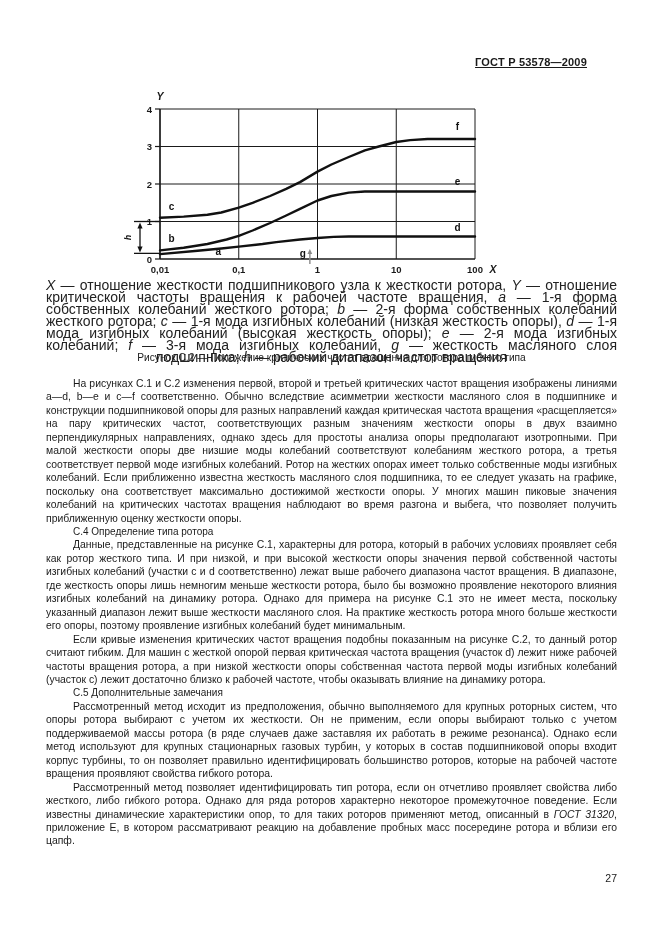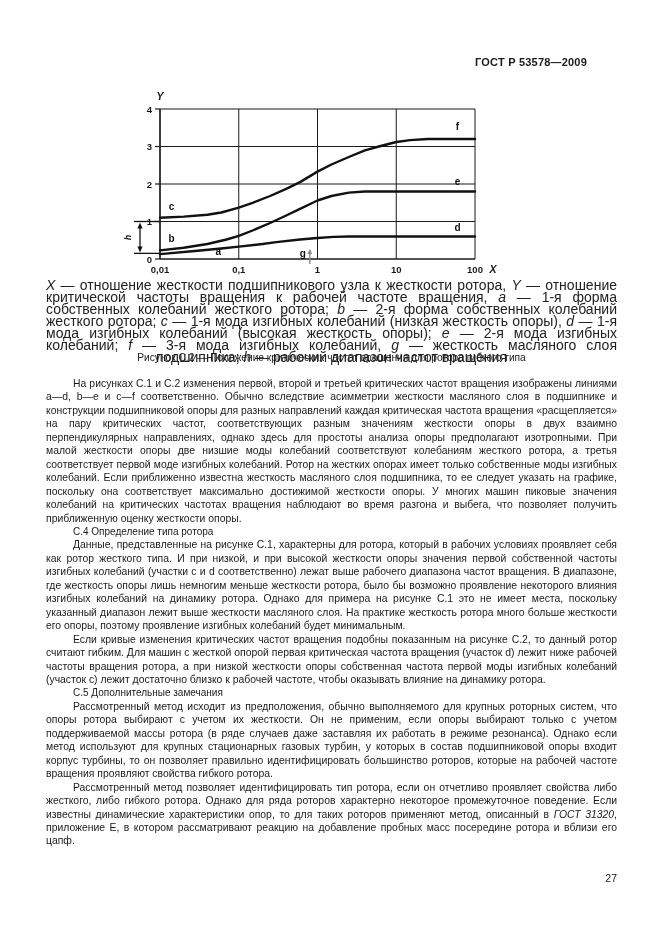--- a/index.html
+++ b/index.html
@@ -1,19 +1,19 @@
 <!DOCTYPE html>
 <html lang="ru"><head>
 <meta charset="utf-8">
 <style>
   html,body{margin:0;padding:0;background:#ffffff;}
   body{width:661px;height:936px;font-family:"Liberation Sans",sans-serif;color:#1a1a1a;}
   .page{position:relative;width:661px;height:936px;background:#ffffff;overflow:hidden;}
   .doc-header{position:absolute;top:56px;left:47px;width:540px;text-align:right;
-              font-weight:bold;font-size:11px;letter-spacing:.2px;}
+              font-weight:bold;font-size:11px;letter-spacing:.2px;text-decoration:underline;}
   .chart-wrap{position:absolute;top:85px;left:100px;width:430px;height:202px;}
   .chart-wrap svg{display:block;}
   .fig-caption{position:absolute;top:279px;left:46px;width:571px;font-size:14px;
                line-height:12px;text-align:justify;text-align-last:center;color:#222;}
   .fig-title{position:absolute;top:352px;left:46px;width:571px;text-align:center;font-size:10.2px;}
   .body-text{position:absolute;top:377px;left:46px;width:571px;font-size:10.4px;
              line-height:13.45px;text-align:justify;}
   .body-text p{margin:0;text-indent:27px;}
   .sec-h{font-weight:normal;margin:4px 0 3px 0;text-indent:27px;font-size:10px;}
   .ital{font-style:italic;}

